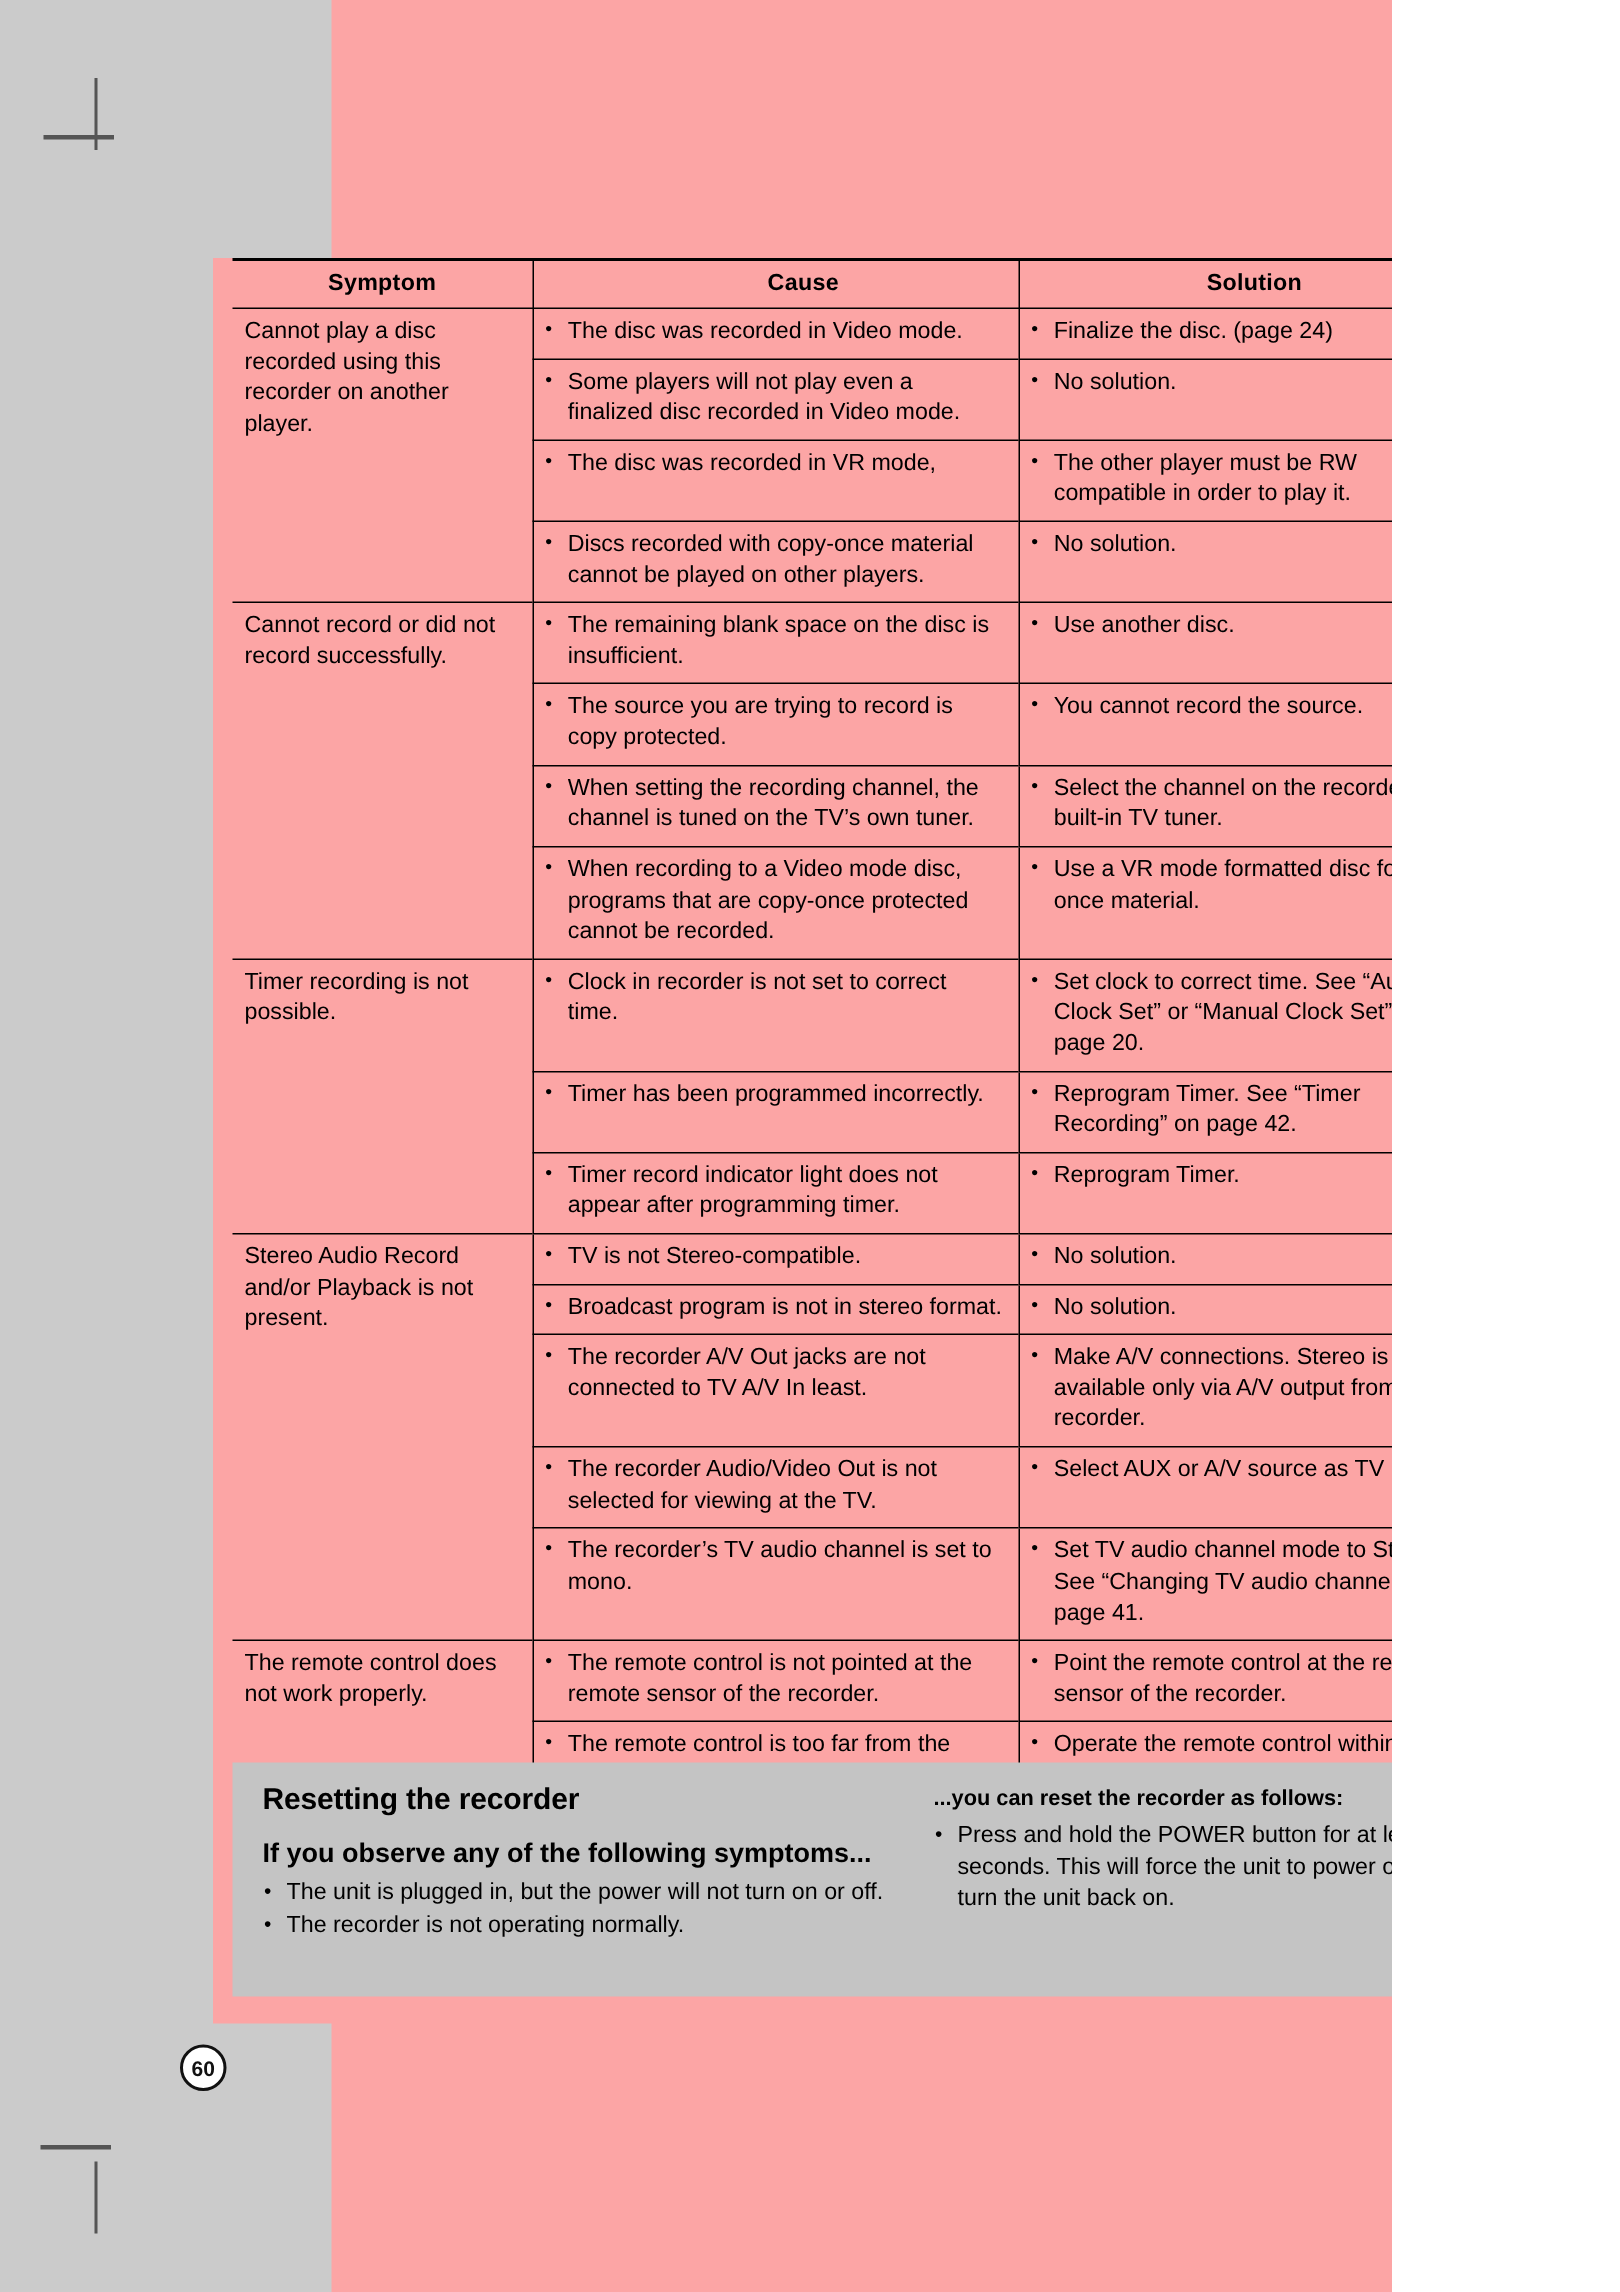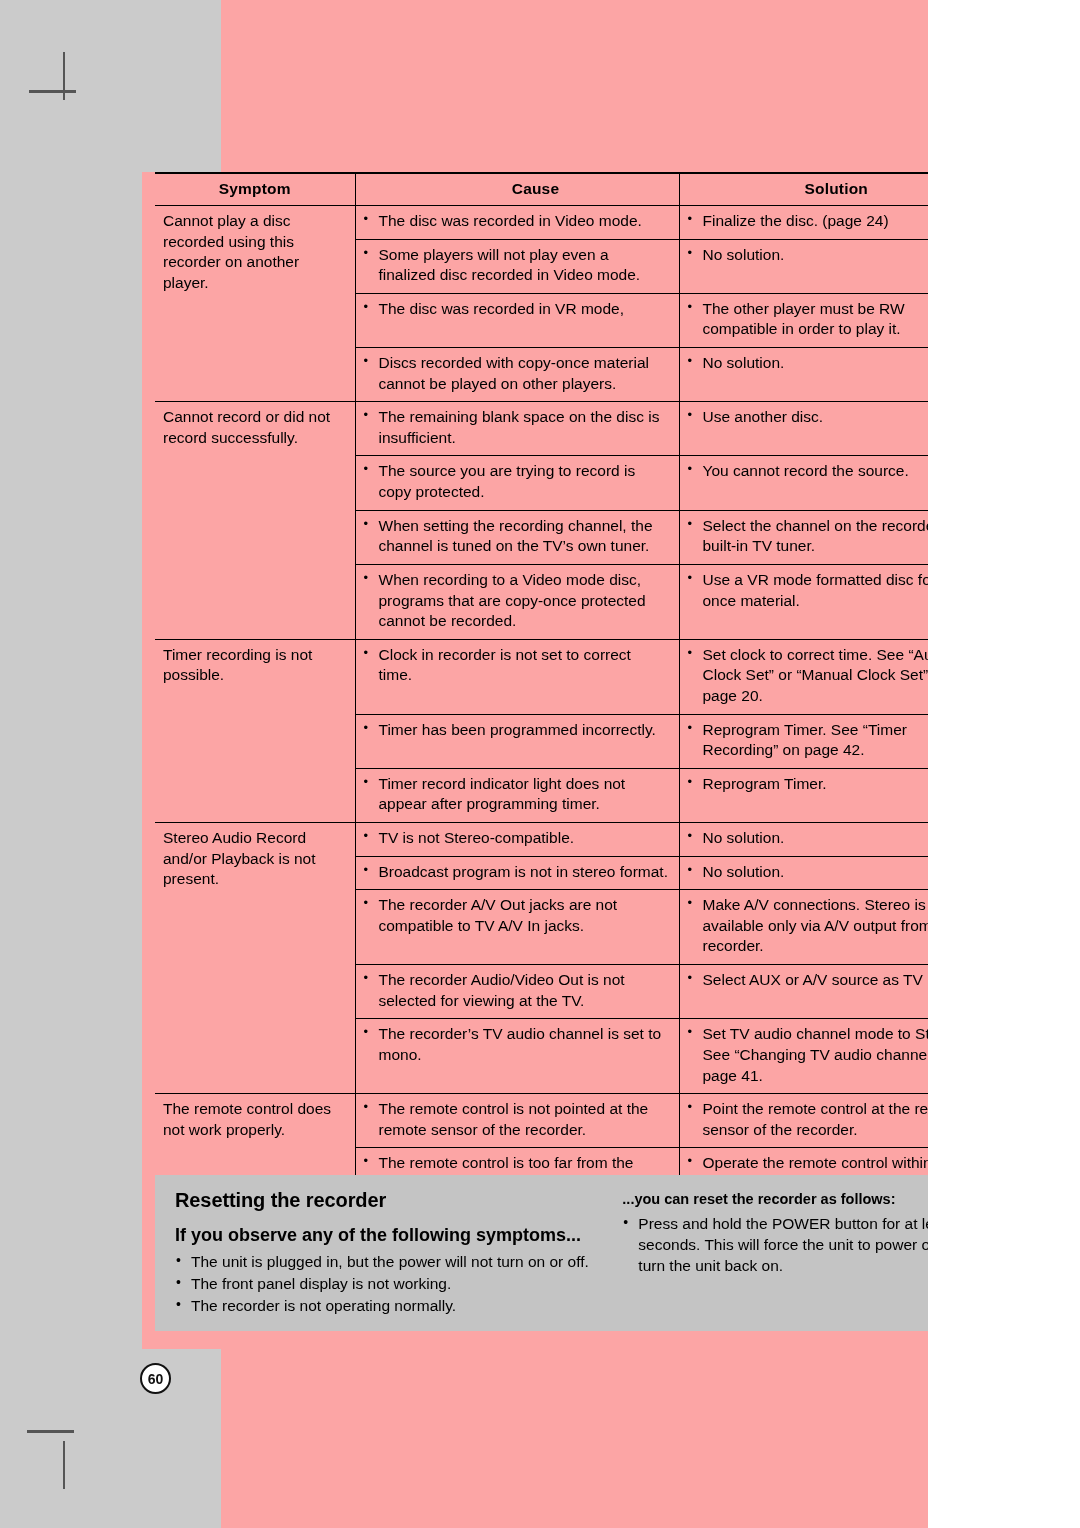--- a/index.html
+++ b/index.html
@@ -170,21 +170,21 @@
     content: "\2022";
     position: absolute;
     left: 1px;
     top: -1px;
     font-size: 14px;
   }
 
   
   .page-num {
     position: absolute;
-    left: 140px;
+    left: 120px;
     top: 1363px;
     width: 31px;
     height: 31px;
     border: 2.5px solid #111;
     border-radius: 50%;
     background: #ffffff;
     color: #111;
     font-size: 14px;
     font-weight: bold;
     display: flex;
@@ -333,21 +333,21 @@
         <tr class="sub">
           <td class="cause">
               <div class="bul">Broadcast program is not in stereo format.</div>
             </td>
           <td class="sol">
               <div class="bul">No solution.</div>
             </td>
         </tr>
         <tr class="sub">
           <td class="cause">
-              <div class="bul">The recorder A/V Out jacks are not compatible to TV A/V In jacks.</div>
+              <div class="bul">The recorder A/V Out jacks are not connected to TV A/V In least.</div>
             </td>
           <td class="sol">
               <div class="bul">Make A/V connections. Stereo is available only via A/V output from the recorder.</div>
             </td>
         </tr>
         <tr class="sub">
           <td class="cause">
               <div class="bul">The recorder Audio/Video Out is not selected for viewing at the TV.</div>
             </td>
           <td class="sol">
@@ -400,21 +400,20 @@
       </tbody>
     </table>
   </div>
 
   <div class="reset-panel">
     <div class="reset-col-left">
       <div class="reset-title">Resetting the recorder</div>
       <div class="reset-sub">If you observe any of the following symptoms...</div>
       <ul class="reset-list">
         <li>The unit is plugged in, but the power will not turn on or off.</li>
-        <li>The front panel display is not working.</li>
         <li>The recorder is not operating normally.</li>
       </ul>
     </div>
     <div class="reset-col-right">
       <div class="reset-sub-right">...you can reset the recorder as follows:</div>
       <ul class="reset-list">
         <li>Press and hold the POWER button for at least five seconds. This will force the unit to power off then turn the unit back on.</li>
       </ul>
     </div>
   </div>

